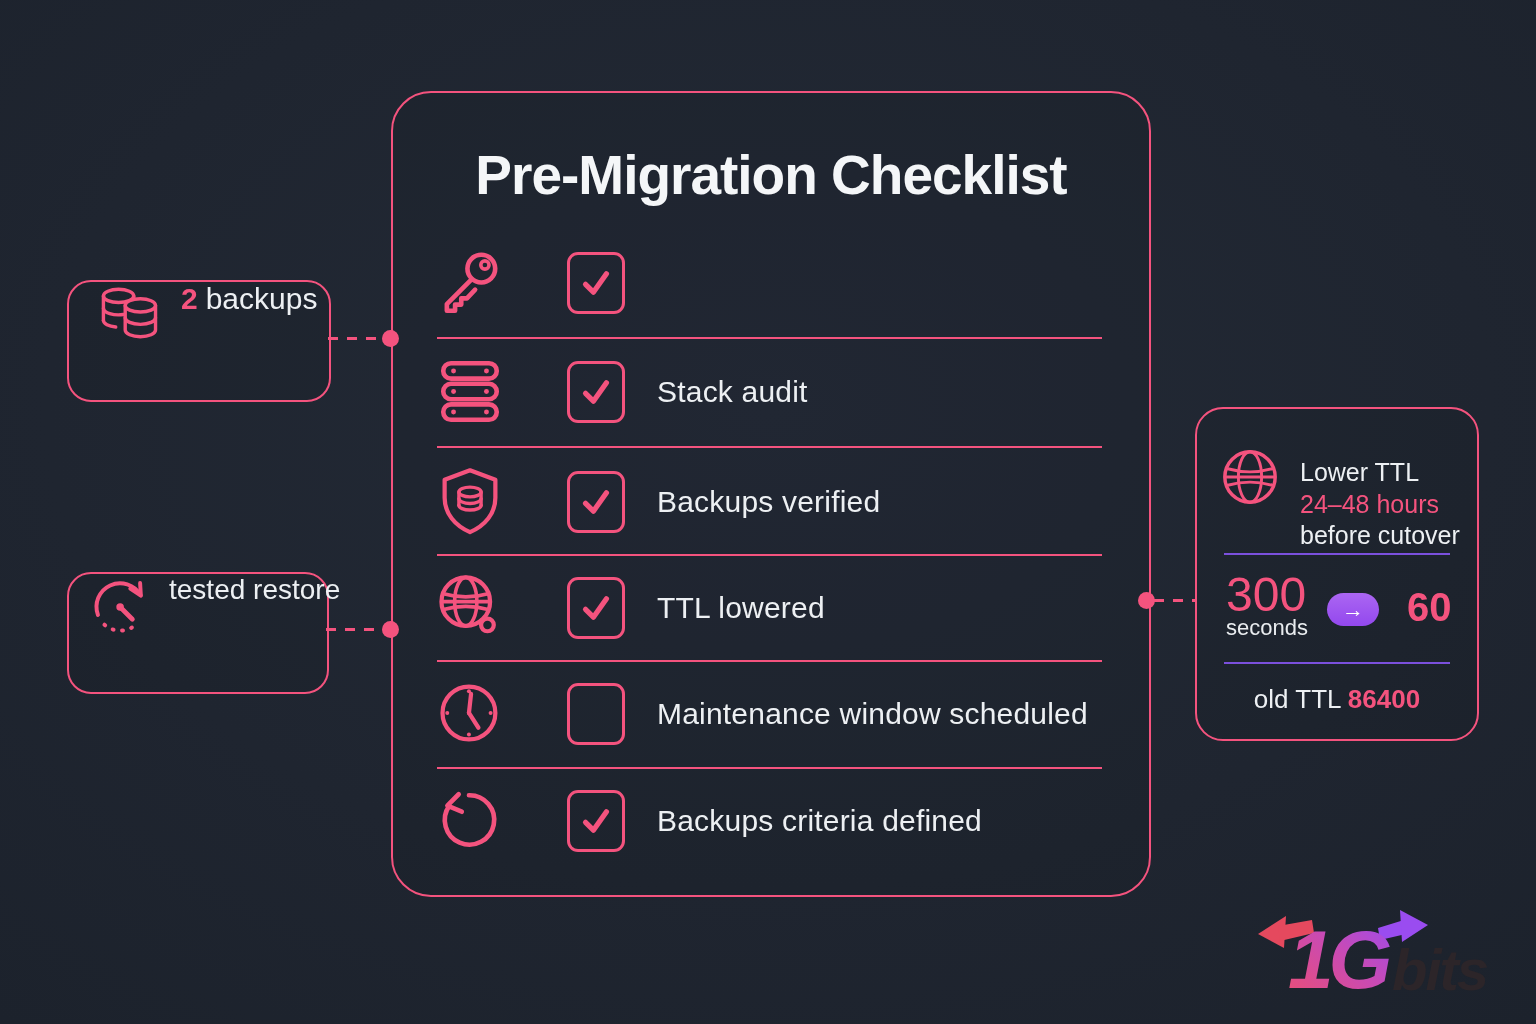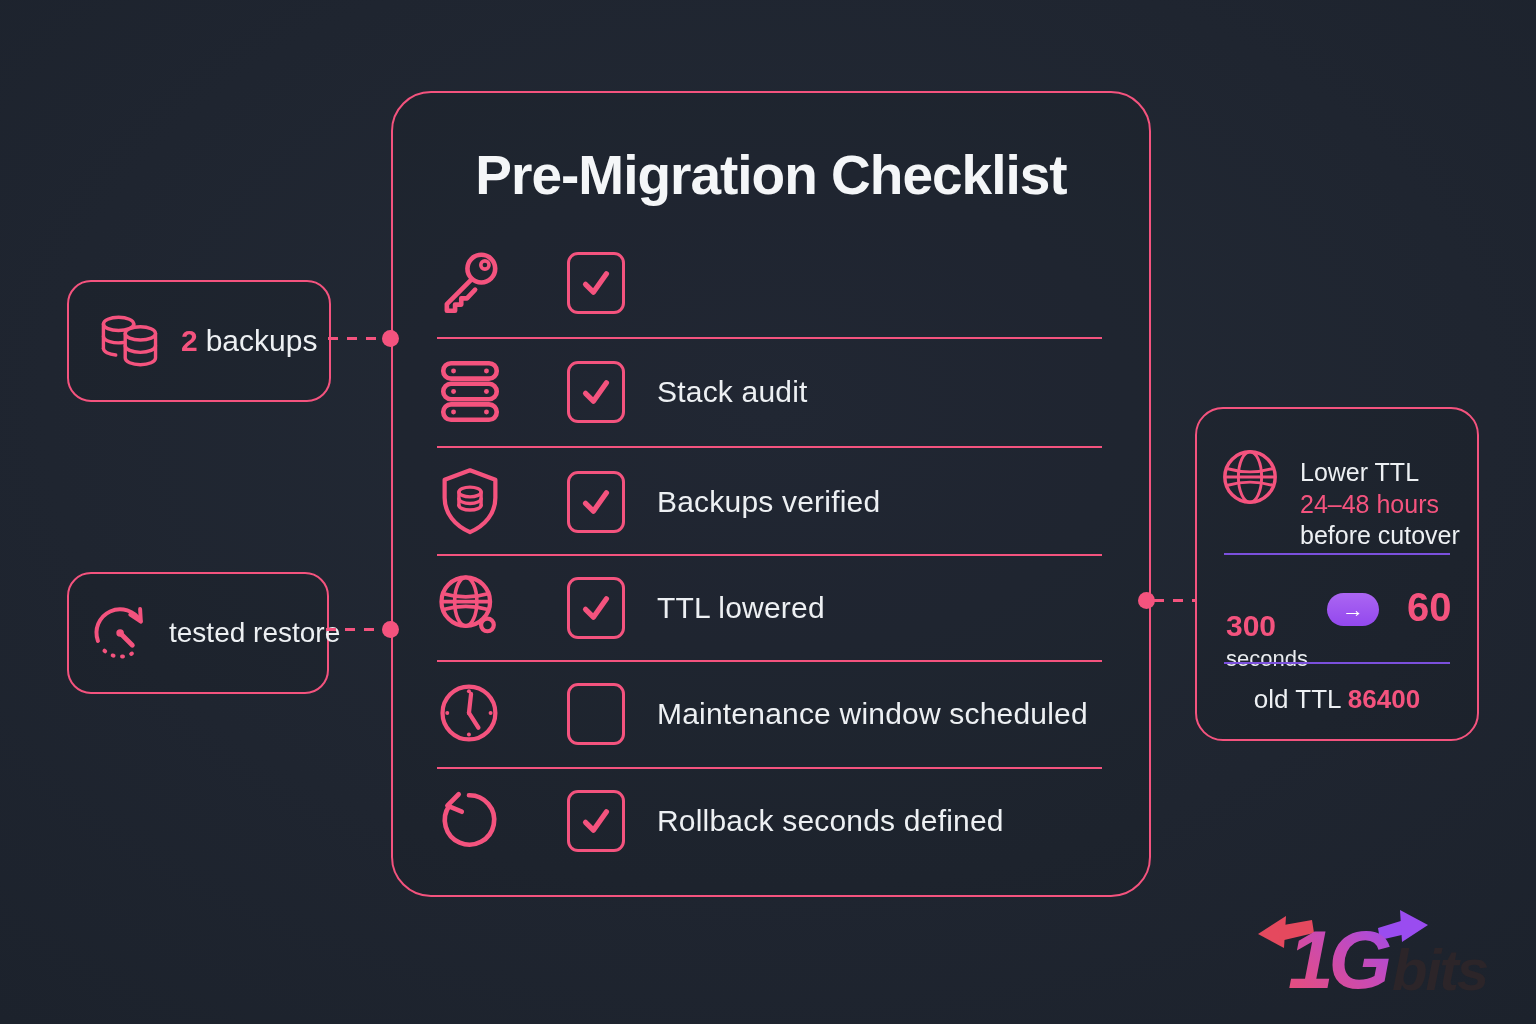--- a/index.html
+++ b/index.html
@@ -29,45 +29,45 @@
     display:flex;align-items:center;justify-content:center;background:transparent;
   }
   .checkbox .check{visibility:hidden;}
   .checkbox.checked .check{visibility:visible;}
   .row .row-label{position:absolute;left:264px;font-size:30px;color:#edf0f3;letter-spacing:0.2px;white-space:nowrap;}
   .separator{position:absolute;left:44px;width:665px;height:2px;background:#f4537e;}
   
   #row-0{top:144px;} #row-1{top:253px;} #row-2{top:363px;} #row-3{top:469px;} #row-4{top:575px;} #row-5{top:682px;}
   #sep-0{top:244px;} #sep-1{top:353px;} #sep-2{top:461px;} #sep-3{top:567px;} #sep-4{top:674px;}
   
-  #backups-card{left:67px;top:280px;width:260px;height:118px;border-radius:24px;display:flex;align-items:center;}
+  #backups-card{left:67px;top:280px;width:260px;height:118px;border-radius:24px;display:flex;}
   #backups-card .icon-cell{margin-left:24px;}
   #backups-card .text{margin-left:16px;font-size:30px;color:#edf0f3;white-space:nowrap;}
   #backups-card .value{color:#f4537e;font-weight:bold;margin-right:8px;}
-  #restore-card{left:67px;top:572px;width:258px;height:118px;border-radius:24px;display:flex;align-items:center;}
+  #restore-card{left:67px;top:572px;width:258px;height:118px;border-radius:24px;display:flex;align-items:flex-start;}
   #restore-card .icon-cell{margin-left:20px;}
   #restore-card .text{margin-left:14px;font-size:28px;color:#edf0f3;white-space:nowrap;}
   
   .connector{position:absolute;height:3px;background:repeating-linear-gradient(90deg,#f4537e 0 10px,transparent 10px 19px);}
   #connector-backups{left:328px;top:337px;width:54px;}
   #connector-restore{left:326px;top:628px;width:56px;}
   #connector-ttl{left:1154px;top:599px;width:42px;}
   .node-dot{position:absolute;width:17px;height:17px;border-radius:50%;background:#f4537e;}
   #dot-backups{left:382px;top:330px;}
   #dot-restore{left:382px;top:621px;}
   #dot-ttl{left:1138px;top:592px;}
   
   #ttl-card{left:1195px;top:407px;width:280px;height:330px;border-radius:28px;}
   #ttl-card .globe-wrap{position:absolute;left:22px;top:37px;}
   #ttl-head{position:absolute;left:103px;top:48px;font-size:25px;line-height:31.5px;color:#edf0f3;}
   #ttl-head .hl{color:#f4537e;font-weight:normal;}
   .ttl-divider{position:absolute;left:27px;width:226px;height:2px;background:#7b50dd;}
   #ttl-div-1{top:144px;} #ttl-div-2{top:253px;}
   #ttl-from{position:absolute;left:29px;top:166px;}
-  #ttl-from .num{font-size:30px;font-weight:bold;color:#f4537e;line-height:40px;margin-top:31px;}
+  #ttl-from .num{font-size:48px;font-weight:normal;color:#f4537e;line-height:40px;}
   #ttl-from .unit{font-size:22px;color:#e9ecef;line-height:26px;}
   #ttl-pill{
     position:absolute;left:130px;top:184px;width:52px;height:33px;border-radius:17px;
     background:linear-gradient(180deg,#ab66f2,#9348ee);
     display:flex;align-items:center;justify-content:center;
     color:#ffffff;font-size:22px;font-weight:bold;
   }
   #ttl-to{position:absolute;left:210px;top:176px;font-size:40px;font-weight:bold;color:#f4537e;}
   #ttl-old{position:absolute;left:0;top:275px;width:100%;text-align:center;font-size:26px;color:#edf0f3;}
   #ttl-old .hl{color:#f4537e;font-weight:bold;}
@@ -194,21 +194,21 @@
         <svg width="72" height="72" viewBox="0 0 70 70" fill="none" stroke="#f4537e" stroke-width="4.5" stroke-linecap="round" stroke-linejoin="round">
           <path d="M15 20 A24 24 0 1 0 34 10"></path>
           <polyline points="24,9 13,20 27,26"></polyline>
         </svg>
       </span>
       <span class="checkbox checked">
         <svg class="check" width="34" height="34" viewBox="0 0 26 26" fill="none" stroke="#f4537e" stroke-width="4" stroke-linecap="round" stroke-linejoin="round">
             <polyline points="5,14 11,20 21,6"></polyline>
           </svg>
       </span>
-      <span class="row-label">Rollback seconds defined</span>
+      <span class="row-label">Backups criteria defined</span>
     </div>
   </div>
 
   <div id="backups-card" class="card">
     <span class="icon-cell">
       <svg width="72" height="62" viewBox="0 0 76 64" fill="none" stroke="#f4537e" stroke-width="3.6" stroke-linecap="round">
         <ellipse cx="27" cy="14" rx="16" ry="7"></ellipse>
         <path d="M11 14 V40"></path>
           <path d="M43 14 V27"></path>
         <path d="M11 27 A16 7 0 0 0 32 33.6"></path>

